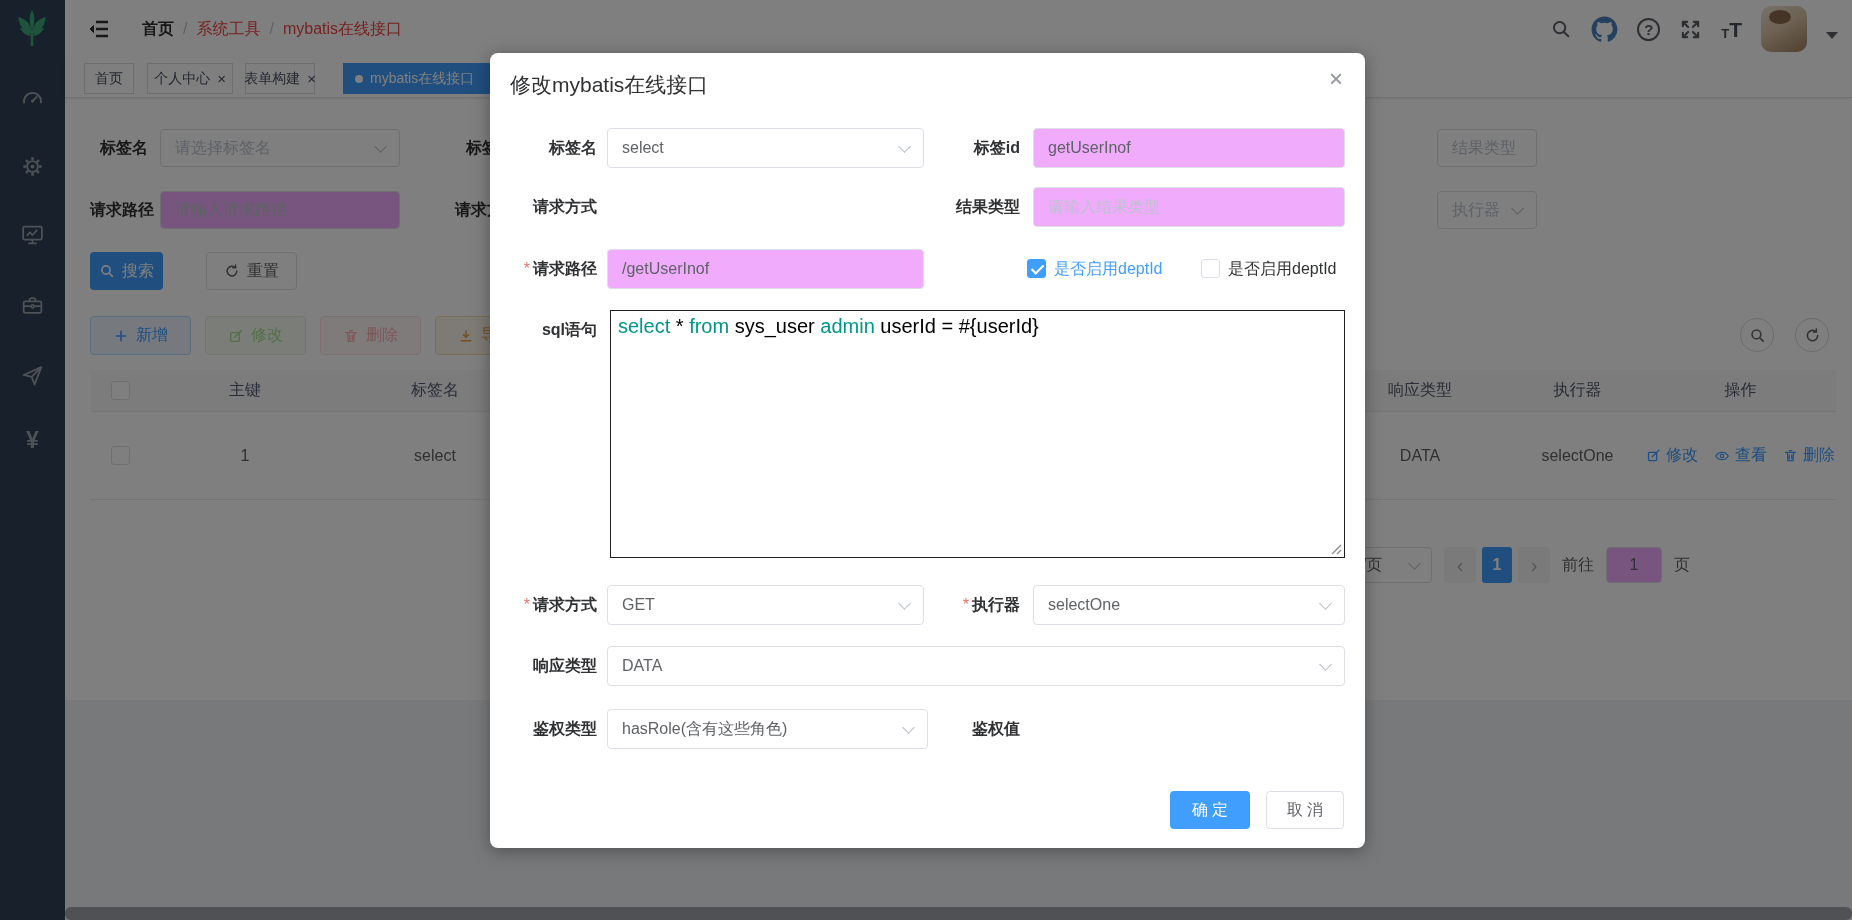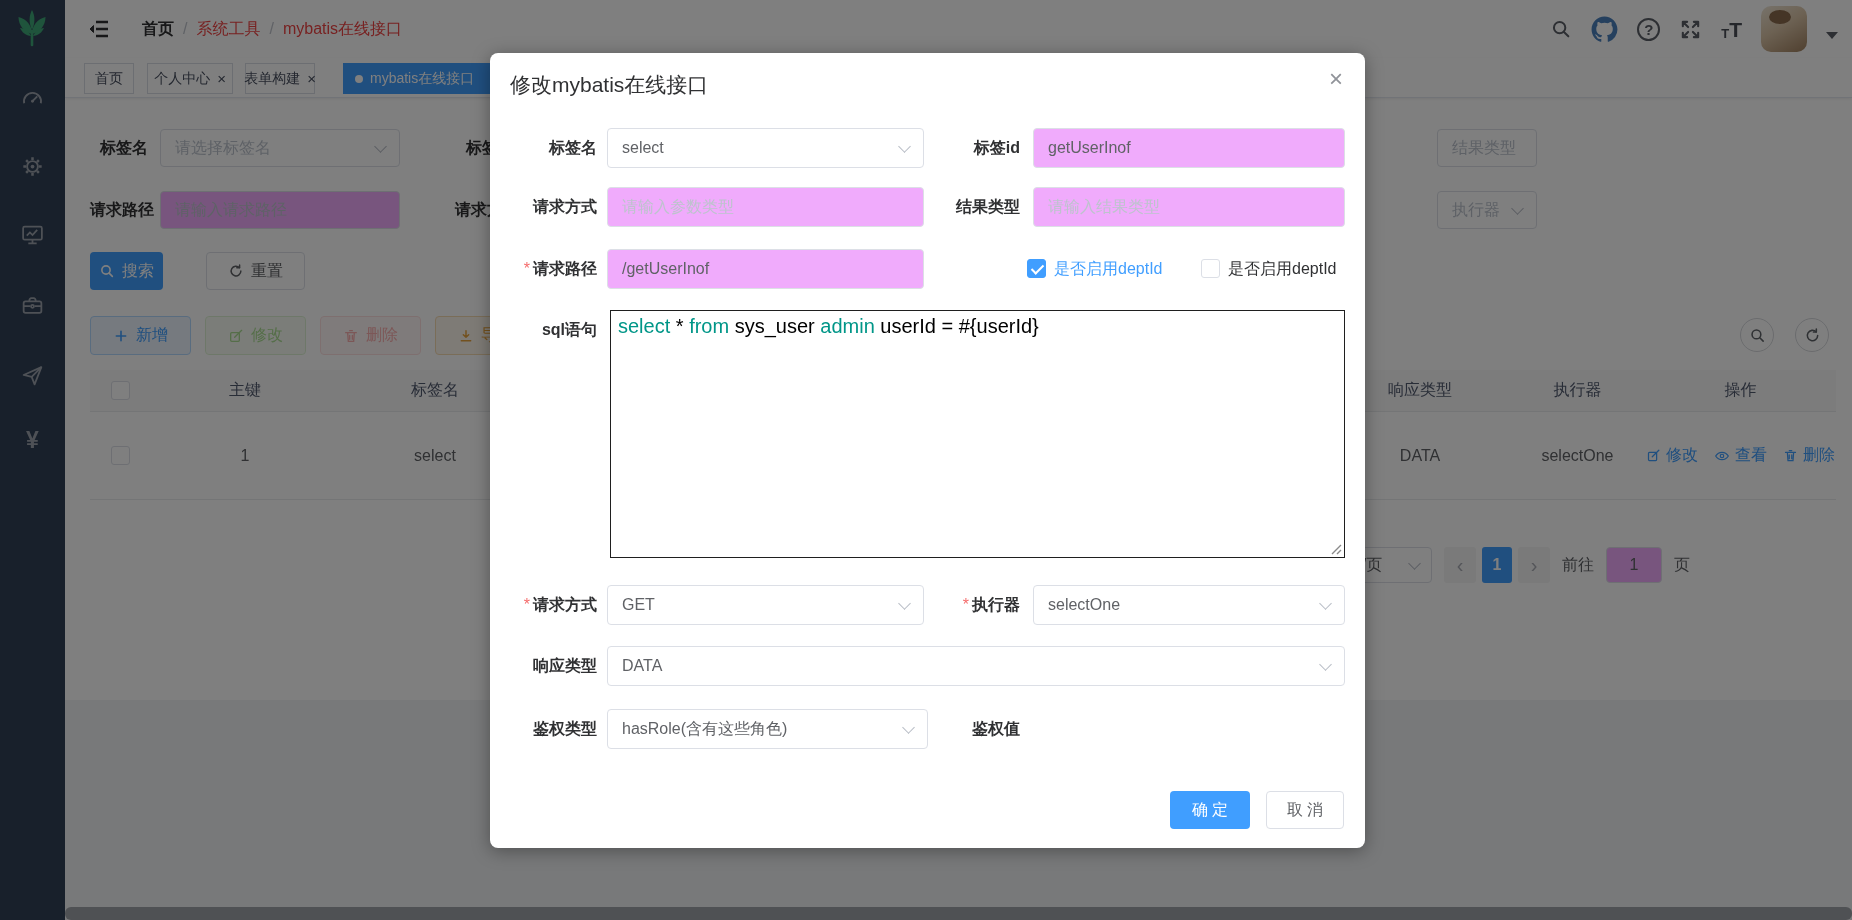--- a/index.html
+++ b/index.html
@@ -229,21 +229,21 @@
     <span class="chev"></span>
   </div>
 
   <div class="btn btn-blue" style="left:90px;top:252px;width:73px;height:38px">
     <svg viewBox="0 0 24 24" width="16" height="16" fill="none" stroke="currentColor" stroke-width="2.4">
       <circle cx="10.5" cy="10.5" r="6.2"></circle>
         <path d="M15.2 15.2L20 20" stroke-linecap="round"></path>
     </svg>
     <span>搜索</span>
   </div>
-  <div class="btn btn-plain" style="left:206px;top:252px;width:99px;height:38px">
+  <div class="btn btn-plain" style="left:206px;top:252px;width:91px;height:38px">
     <svg viewBox="0 0 24 24" width="16" height="16" fill="none" stroke="currentColor" stroke-width="2.2" stroke-linecap="round">
       <path d="M19.3 12a7.3 7.3 0 1 1-2.1-5.1"></path>
         <path d="M17.4 2.9v4.2h-4.2" stroke-linejoin="round"></path>
     </svg>
     <span>重置</span>
   </div>
 
   <div class="btn btn-soft-blue" style="left:90px;top:316px;width:101px;height:39px">
     <svg viewBox="0 0 24 24" width="16" height="16" fill="none" stroke="currentColor" stroke-width="2.4" stroke-linecap="round">
         <path d="M12 5v14M5 12h14"></path>
@@ -356,23 +356,20 @@
     <div class="mbox" style="left:117px;top:75px;width:317px;cursor:pointer">
       <span>select</span>
       <span class="chev"></span>
     </div>
     <div class="mlb2" style="top:75px">标签id</div>
     <div class="abs" style="left:543px;top:75px;width:312px">
       <input class="tin" style="height: 40px;" value="getUserInof">
     </div>
 
     <div class="mlb" style="top:134px">请求方式</div>
-    <div class="abs" style="left:117px;top:134px;width:317px">
-      <input class="tin" style="height: 40px;" placeholder="请输入参数类型">
-    </div>
     <div class="mlb2" style="top:134px">结果类型</div>
     <div class="abs" style="left:543px;top:134px;width:312px">
       <input class="tin" style="height: 40px;" placeholder="请输入结果类型">
     </div>
 
     <div class="mlb" style="top:196px">
       <span class="star">*</span><span>请求路径</span>
     </div>
     <div class="abs" style="left:117px;top:196px;width:317px">
       <input class="tin" style="height: 40px;" value="/getUserInof">

